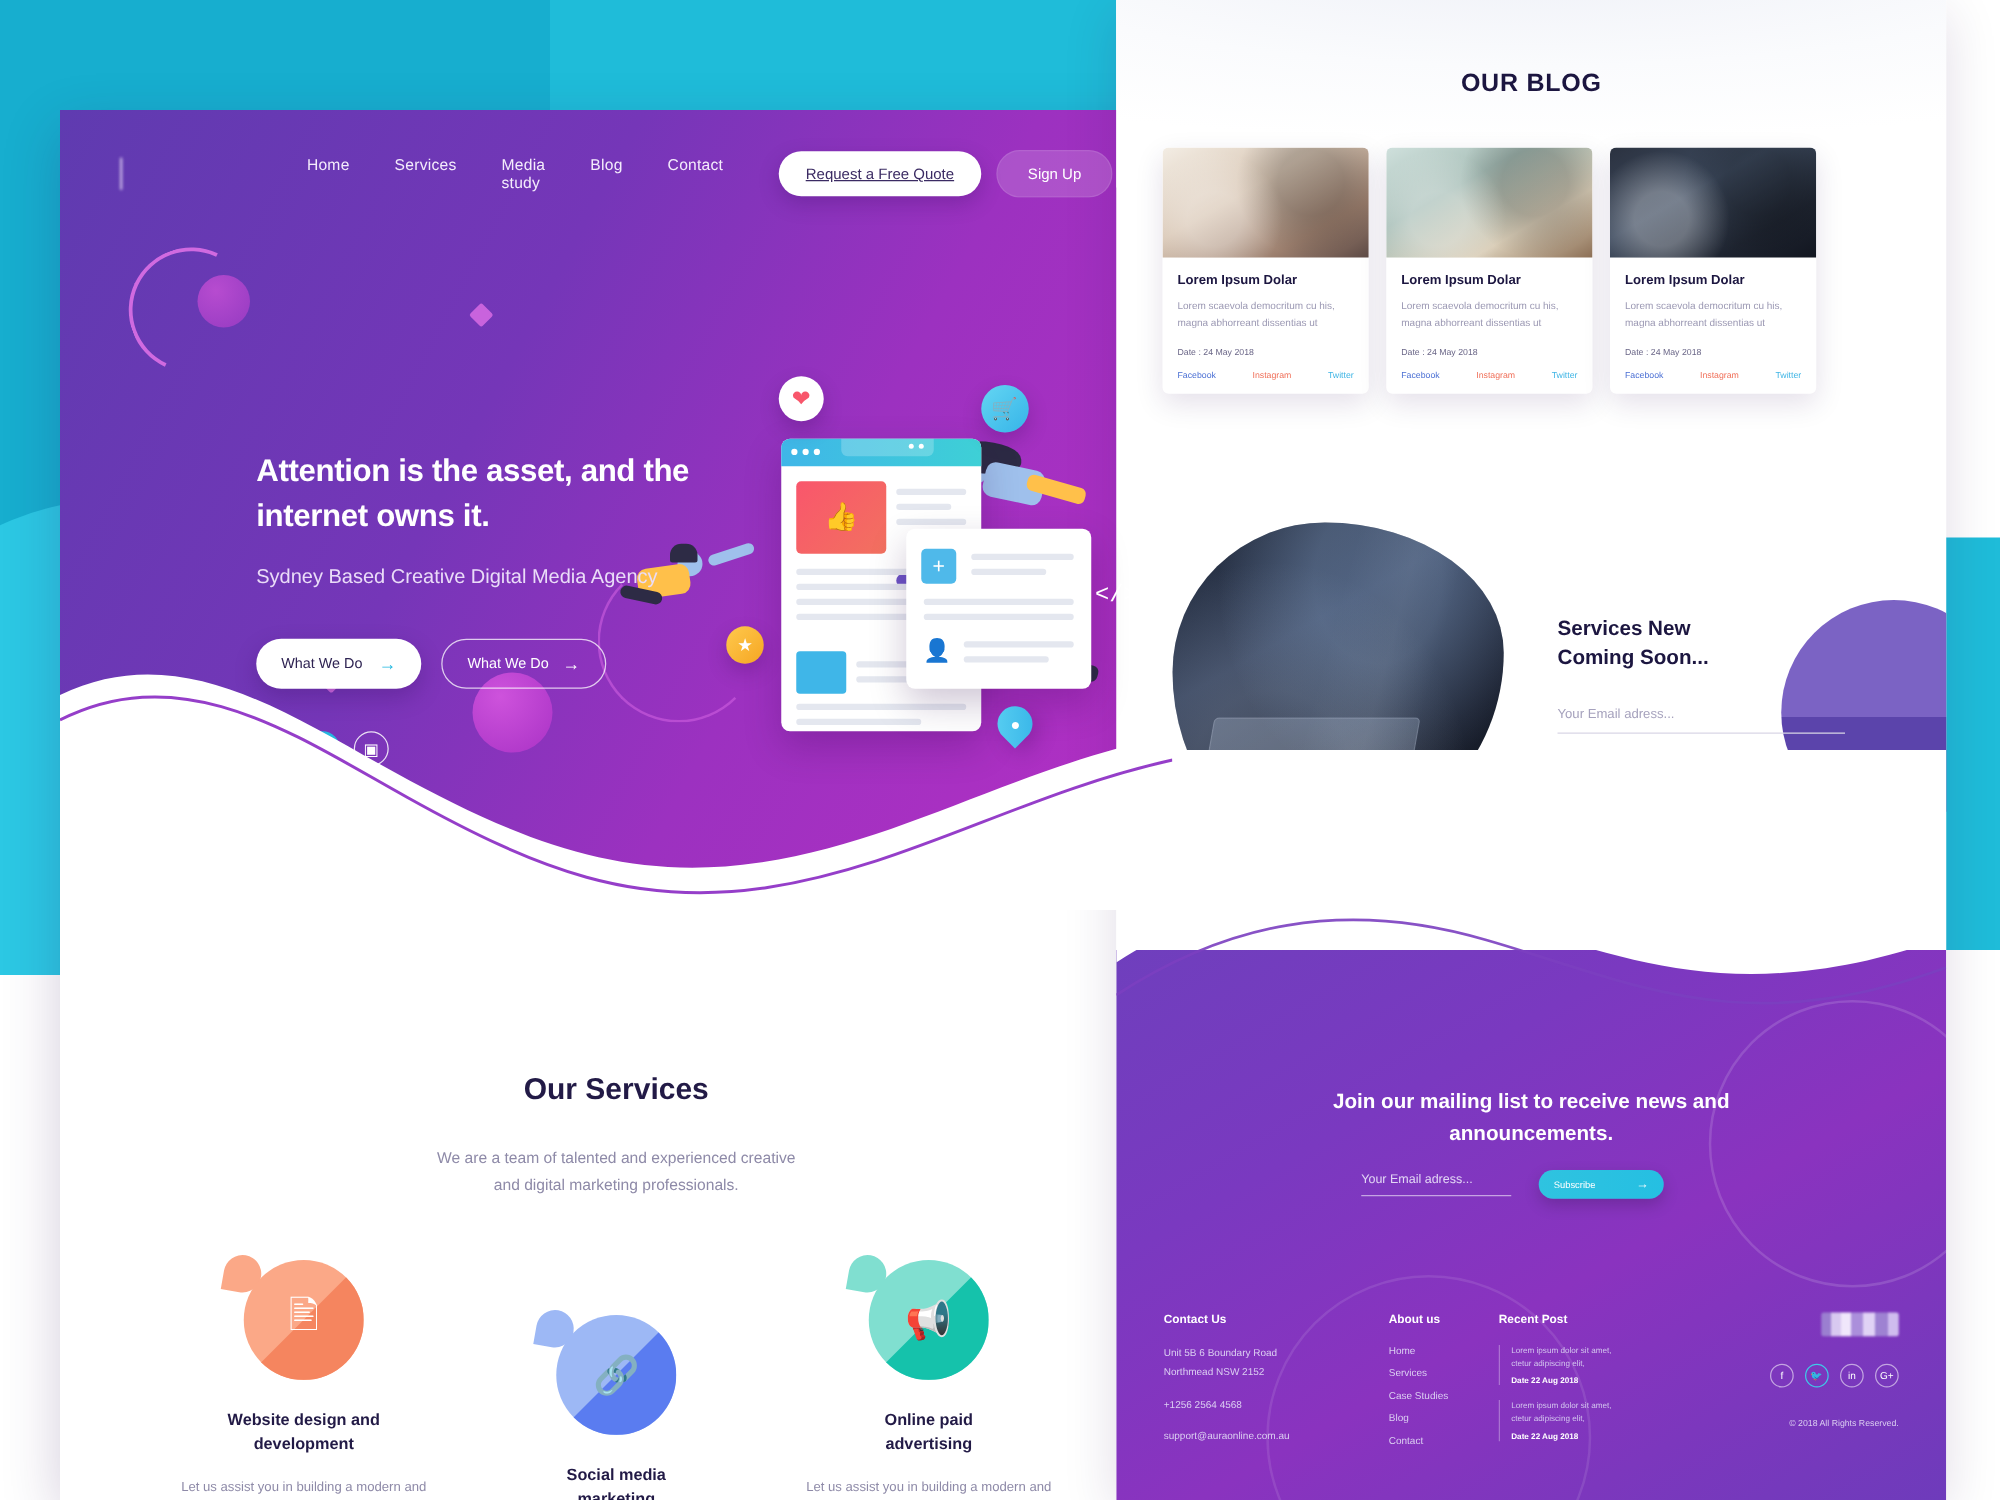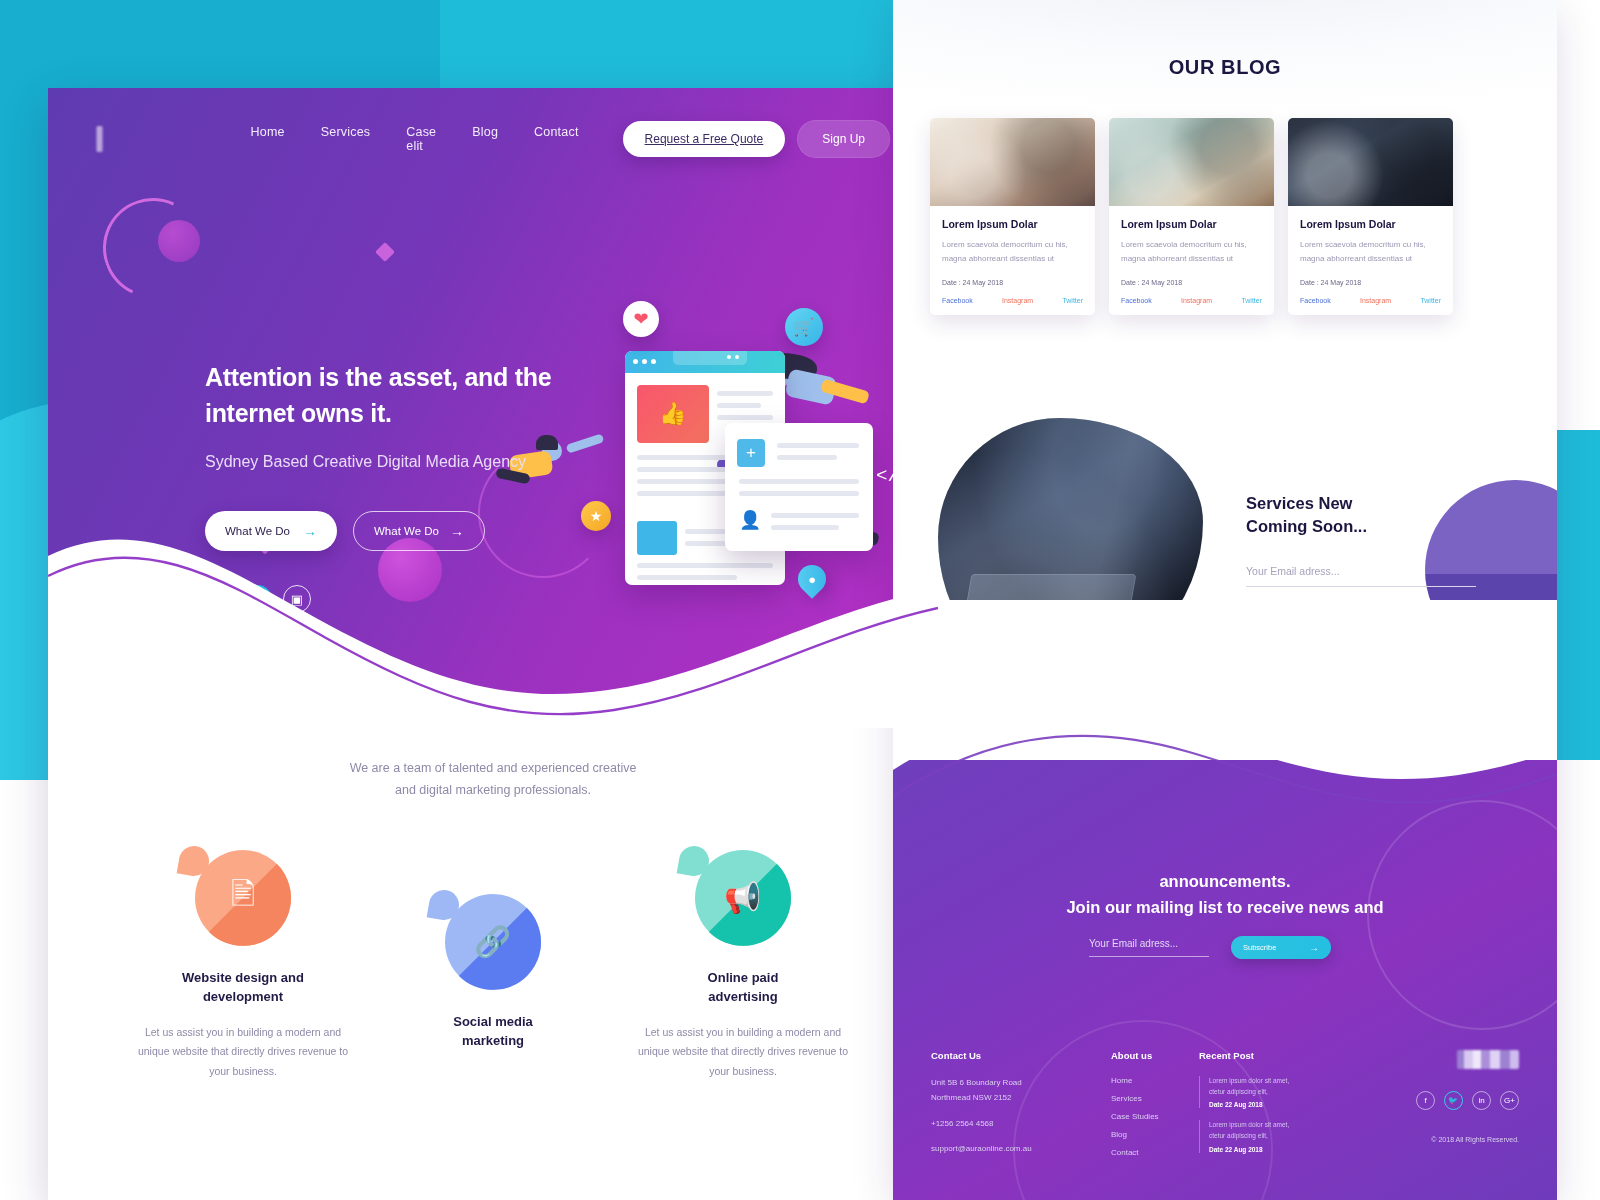--- a/index.html
+++ b/index.html
@@ -343,21 +343,21 @@
     <div class="hero-deco hd4"></div>
     <div class="hero-deco hd5"></div>
     <div class="hero-deco hd6"></div>
     <div class="hero-deco hd7"></div>
 
     <div class="nav">
       <div class="logo"></div>
       <div class="nav-links">
         <a href="#">Home</a>
         <a href="#">Services</a>
-        <a href="#">Case elit</a>
+        <a href="#">Media study</a>
         <a href="#">Blog</a>
         <a href="#">Contact</a>
       </div>
       <div class="btn-quote">Request a Free Quote</div>
       <div class="btn-signup">Sign Up</div>
     </div>
 
     <div class="hero-copy">
       <div class="hero-title">
         <div>Attention is the asset, and the</div>
@@ -458,20 +458,21 @@
 
     <div class="wave-wrap">
       <svg width="890" height="400" viewBox="0 0 890 400" preserveAspectRatio="none">
         <path d="M0,118 C95,72 180,132 268,180 C370,236 452,268 560,252 C672,236 764,176 890,150 L890,400 L0,400 Z" fill="#ffffff"></path>
         <path d="M0,138 C100,88 188,150 278,200 C382,258 460,288 566,272 C678,255 772,196 890,170" fill="none" stroke="#8f34c6" stroke-width="2.4" opacity=".95"></path>
       </svg>
     </div>
   </div>
 
   <div class="services">
+    <div class="sv-title">Our Services</div>
     <div class="sv-sub">
       <div>We are a team of talented and experienced creative</div>
       <div>and digital marketing professionals.</div>
     </div>
     <div class="sv-cards">
 
       <div class="sv-card">
         <div class="sv-ic-wrap">
           <div class="sv-ic-leaf" style="background:#fba887;"></div>
           <div class="sv-ic-bg" style="background:#fba887;"></div>
@@ -596,22 +597,22 @@
   </div>
 
   <div class="rp-wave">
     <svg width="664" height="300" viewBox="0 0 664 300" preserveAspectRatio="none">
       <path d="M0,170 C80,118 172,96 286,130 C402,164 492,210 664,150 L664,0 L0,0 Z" fill="#ffffff"></path>
       <path d="M0,196 C86,140 180,118 296,152 C414,186 500,234 664,174" fill="none" stroke="#7b3fc0" stroke-width="2.2" opacity=".9"></path>
     </svg>
   </div>
 
   <div class="ml-h">
+    <div>Join our mailing list to receive news and</div>
     <div>announcements.</div>
-    <div>Join our mailing list to receive news and</div>
   </div>
   <div class="ml-form">
     <div class="ml-input">Your Email adress...</div>
     <div class="btn-sub-cy2">
       <span>Subscribe</span>
       <span class="arr" style="font-size:10px;">→</span>
     </div>
   </div>
 
   <div class="footer">

